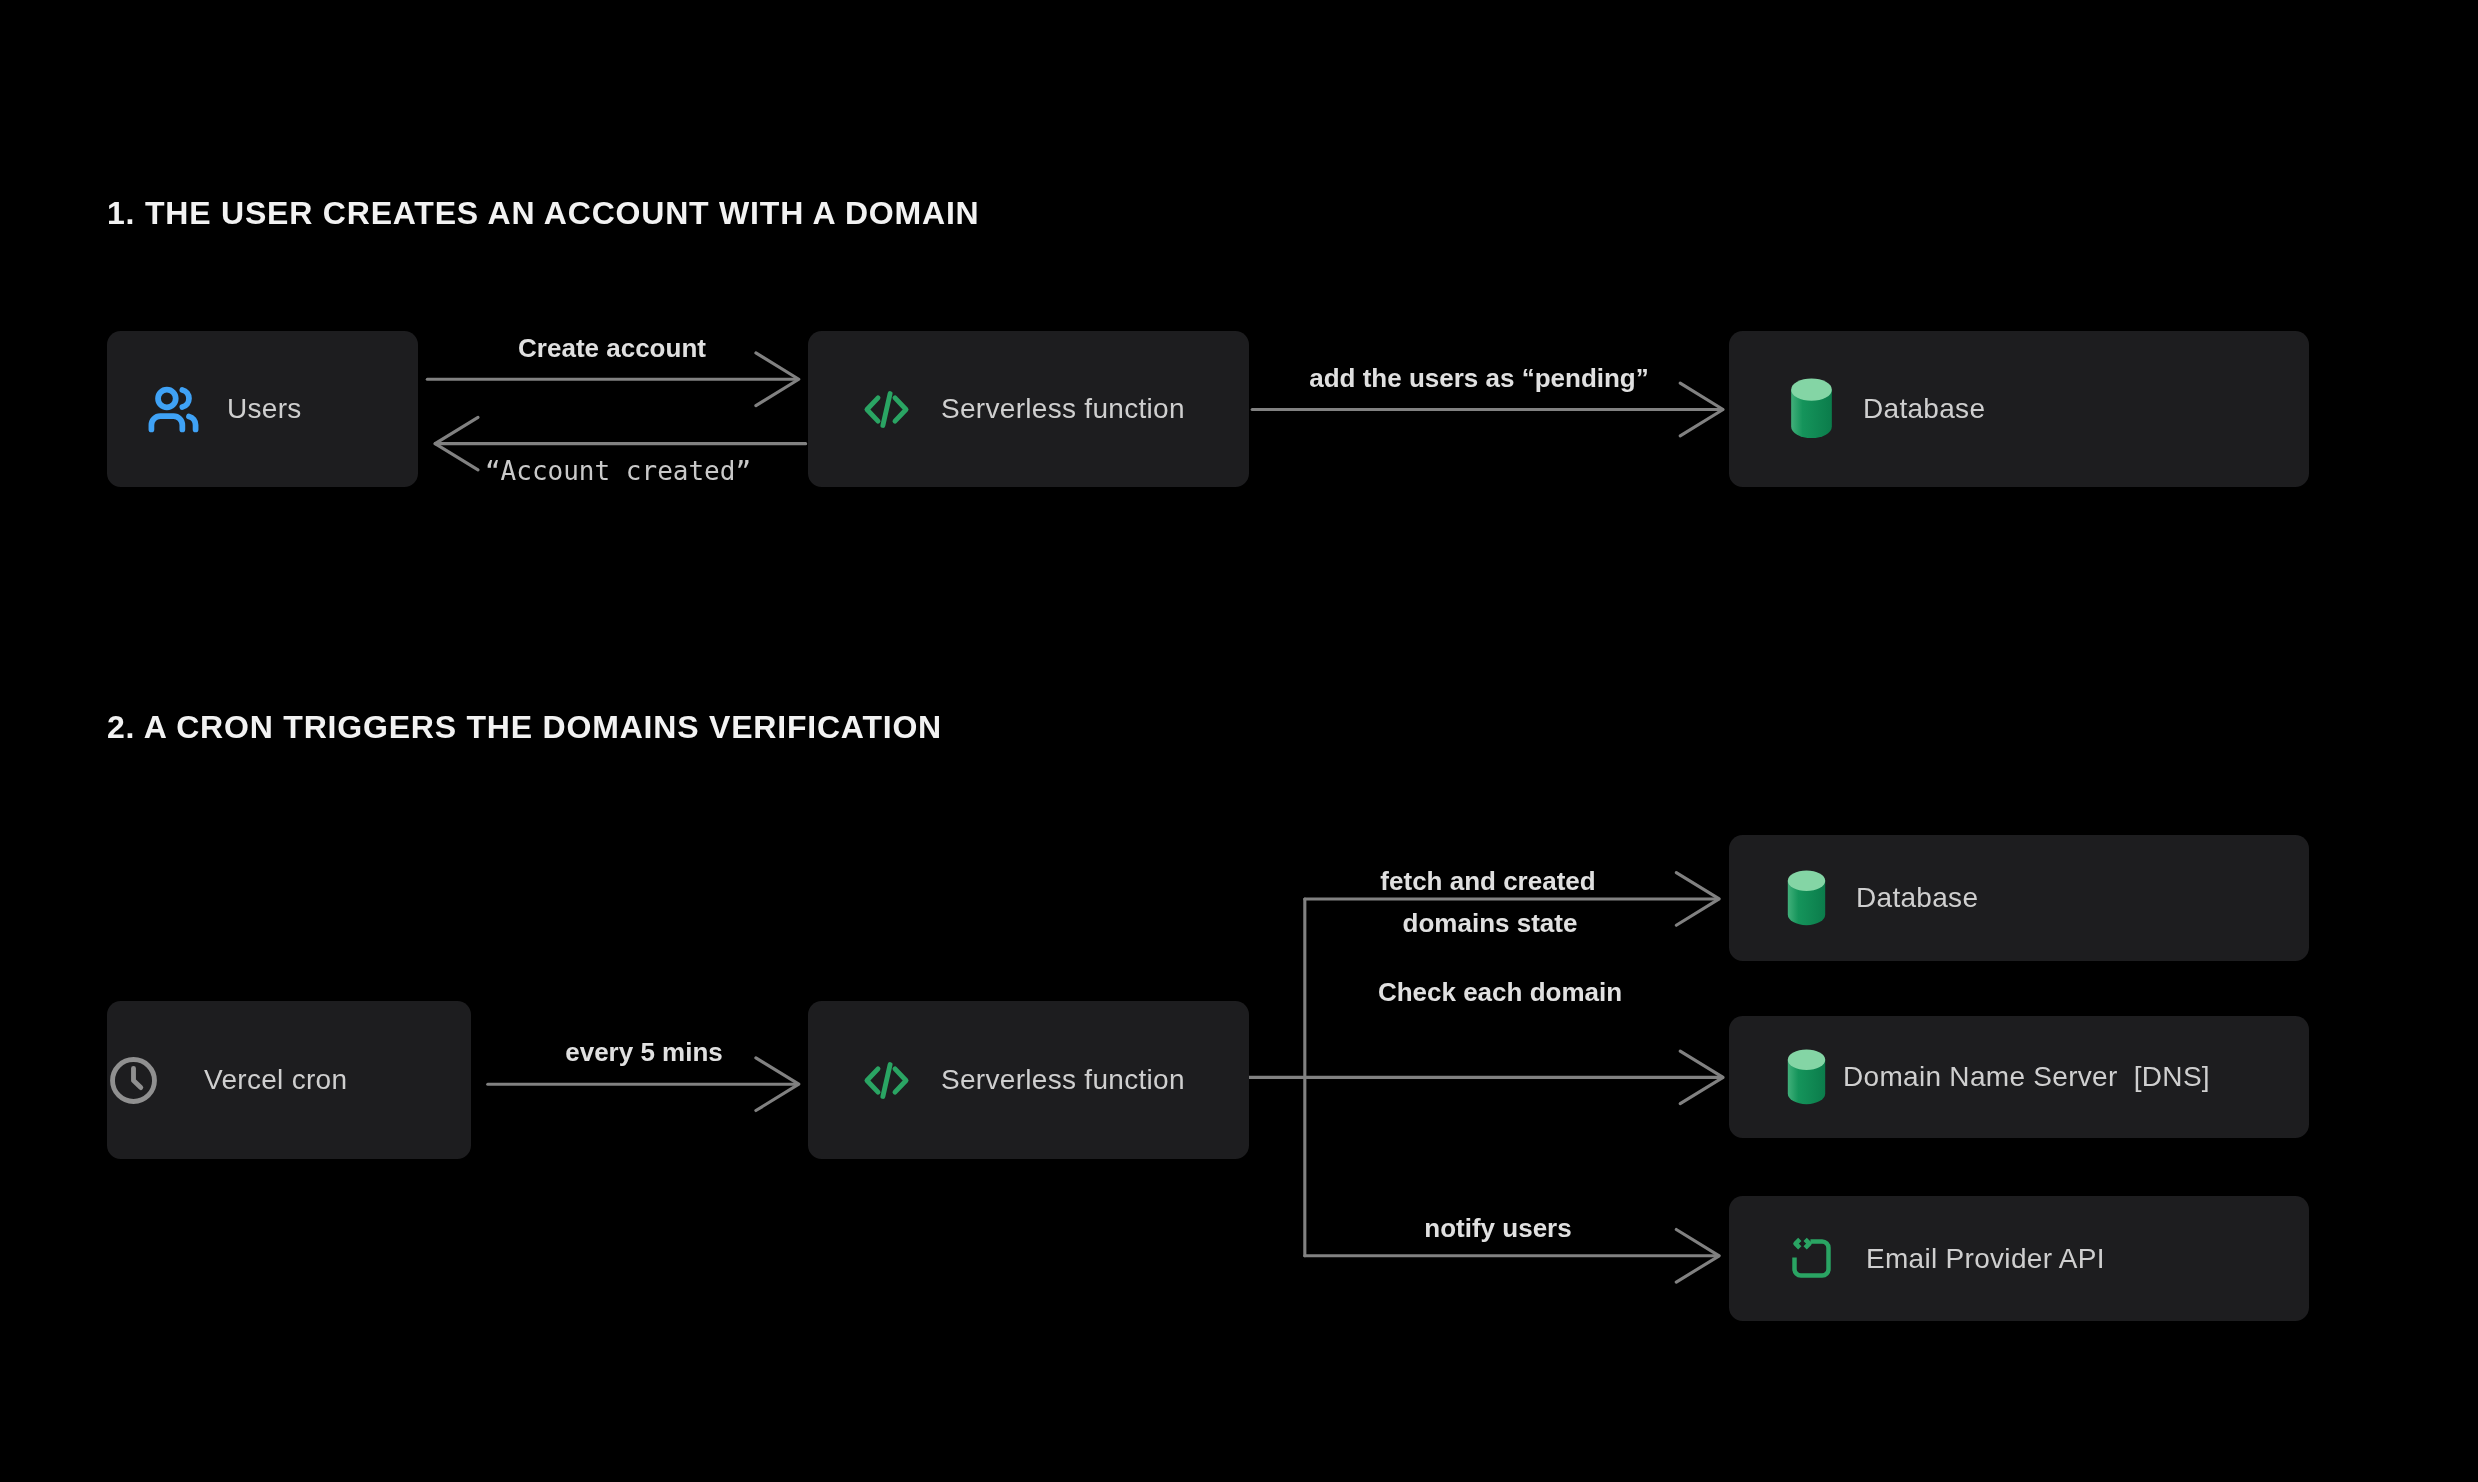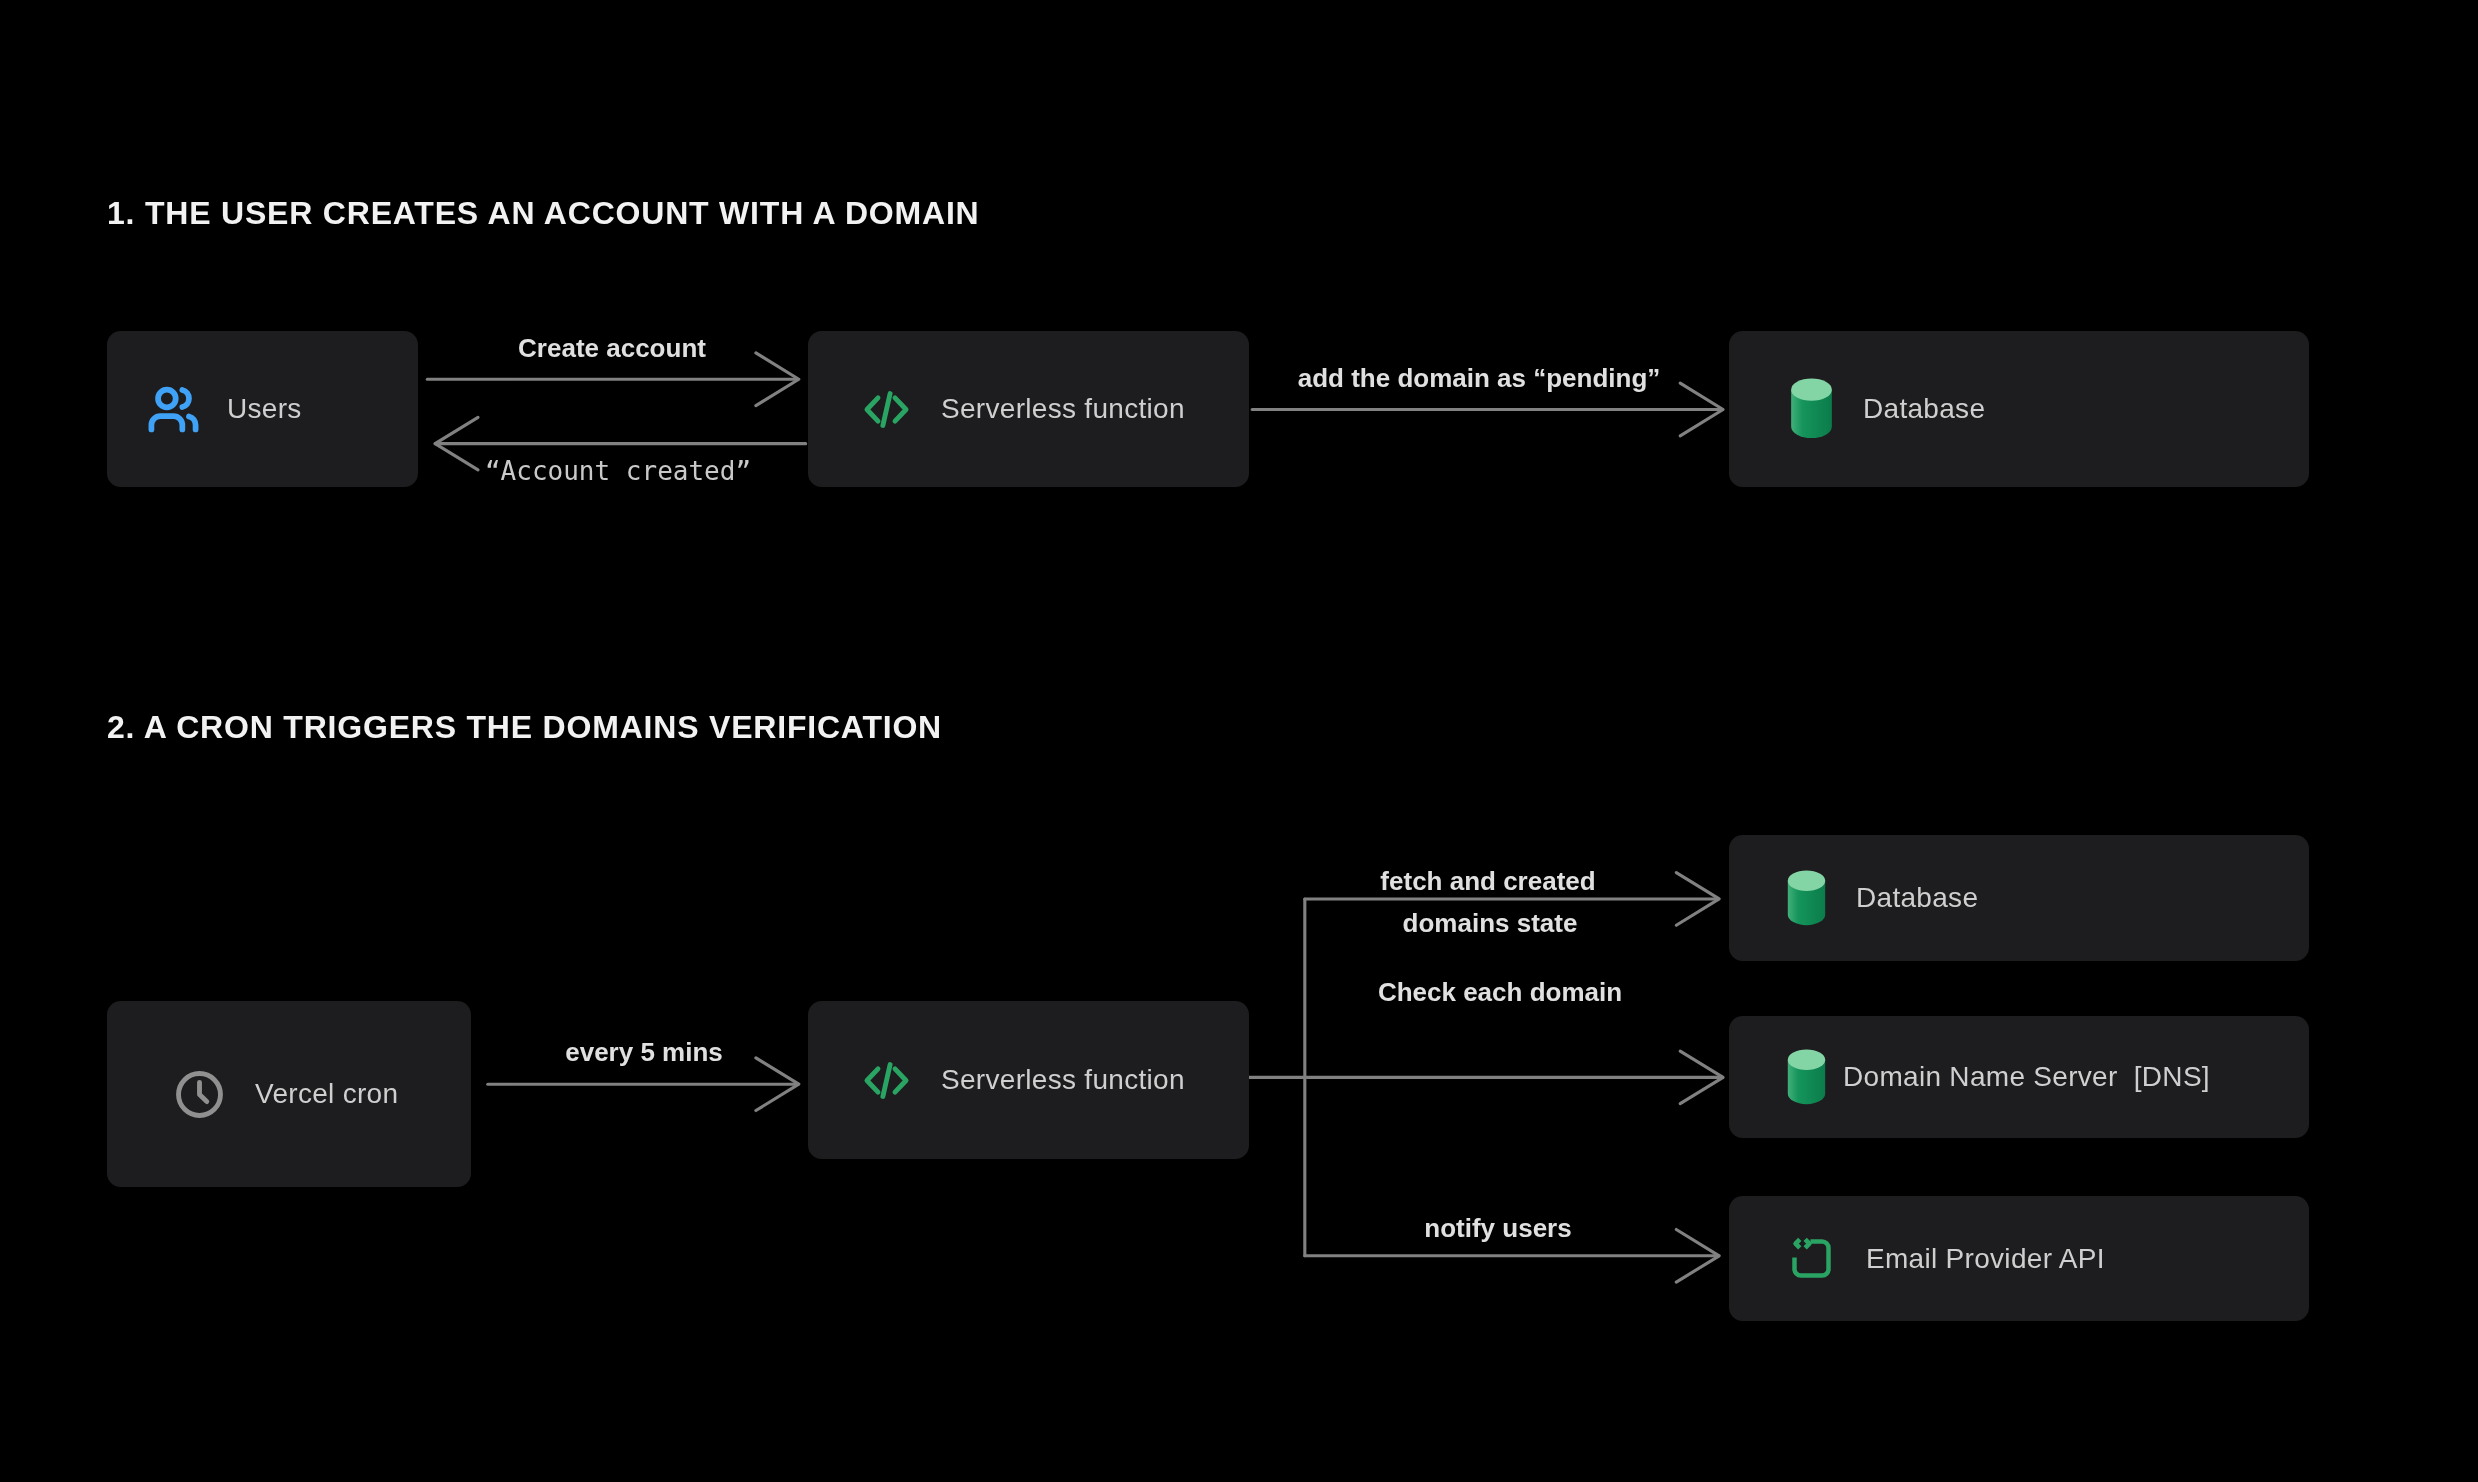--- a/index.html
+++ b/index.html
@@ -77,25 +77,25 @@
   <div class="box" style="left:1729px;top:331px;width:580px;height:156px;padding-left:60px;gap:29px;">
     <svg class="icon" width="45" height="62" viewBox="0 0 46 64">
       <path d="M2 12 L2 50 A21 12 0 0 0 44 50 L44 12 Z" fill="url(#dbg)"></path>
       <ellipse cx="23" cy="12" rx="21" ry="11.5" fill="#84d5a5"></ellipse>
     </svg>
     <span class="box-label">Database</span>
   </div>
 
   <div class="arrow-label" style="left:612px;top:333px;">Create account</div>
   <div class="arrow-label mono" style="left:618px;top:456px;">“Account created”</div>
-  <div class="arrow-label" style="left:1479px;top:363px;">add the domain as “pending”</div>
+  <div class="arrow-label" style="left:1479px;top:363px;">add the users as “pending”</div>
 
   <div class="section-title" style="left:107px;top:709px;">2. A CRON TRIGGERS THE DOMAINS VERIFICATION</div>
 
-  <div class="box" style="left:107px;top:1001px;width:364px;height:186px;padding-left:66px;gap:29px;">
+  <div class="box" style="left:107px;top:1001px;width:364px;height:158px;gap:44px;">
     <svg class="icon" width="53" height="53" viewBox="0 0 24 24" fill="none" stroke="#909090" stroke-width="2.2" stroke-linecap="round" stroke-linejoin="round">
       <circle cx="12" cy="12" r="9.5"></circle>
       <polyline points="12 6.5 12 12 15.3 15.2"></polyline>
     </svg>
     <span class="box-label">Vercel cron</span>
   </div>
 
   <div class="box" style="left:808px;top:1001px;width:441px;height:158px;padding-left:51px;gap:27px;">
     <svg class="icon" width="55" height="51" viewBox="0 0 24 24" fill="none" stroke="#2aa463" stroke-width="2.3" stroke-linecap="round" stroke-linejoin="round">
       <polyline points="8 6.5 2.8 12 8 17.5"></polyline>

